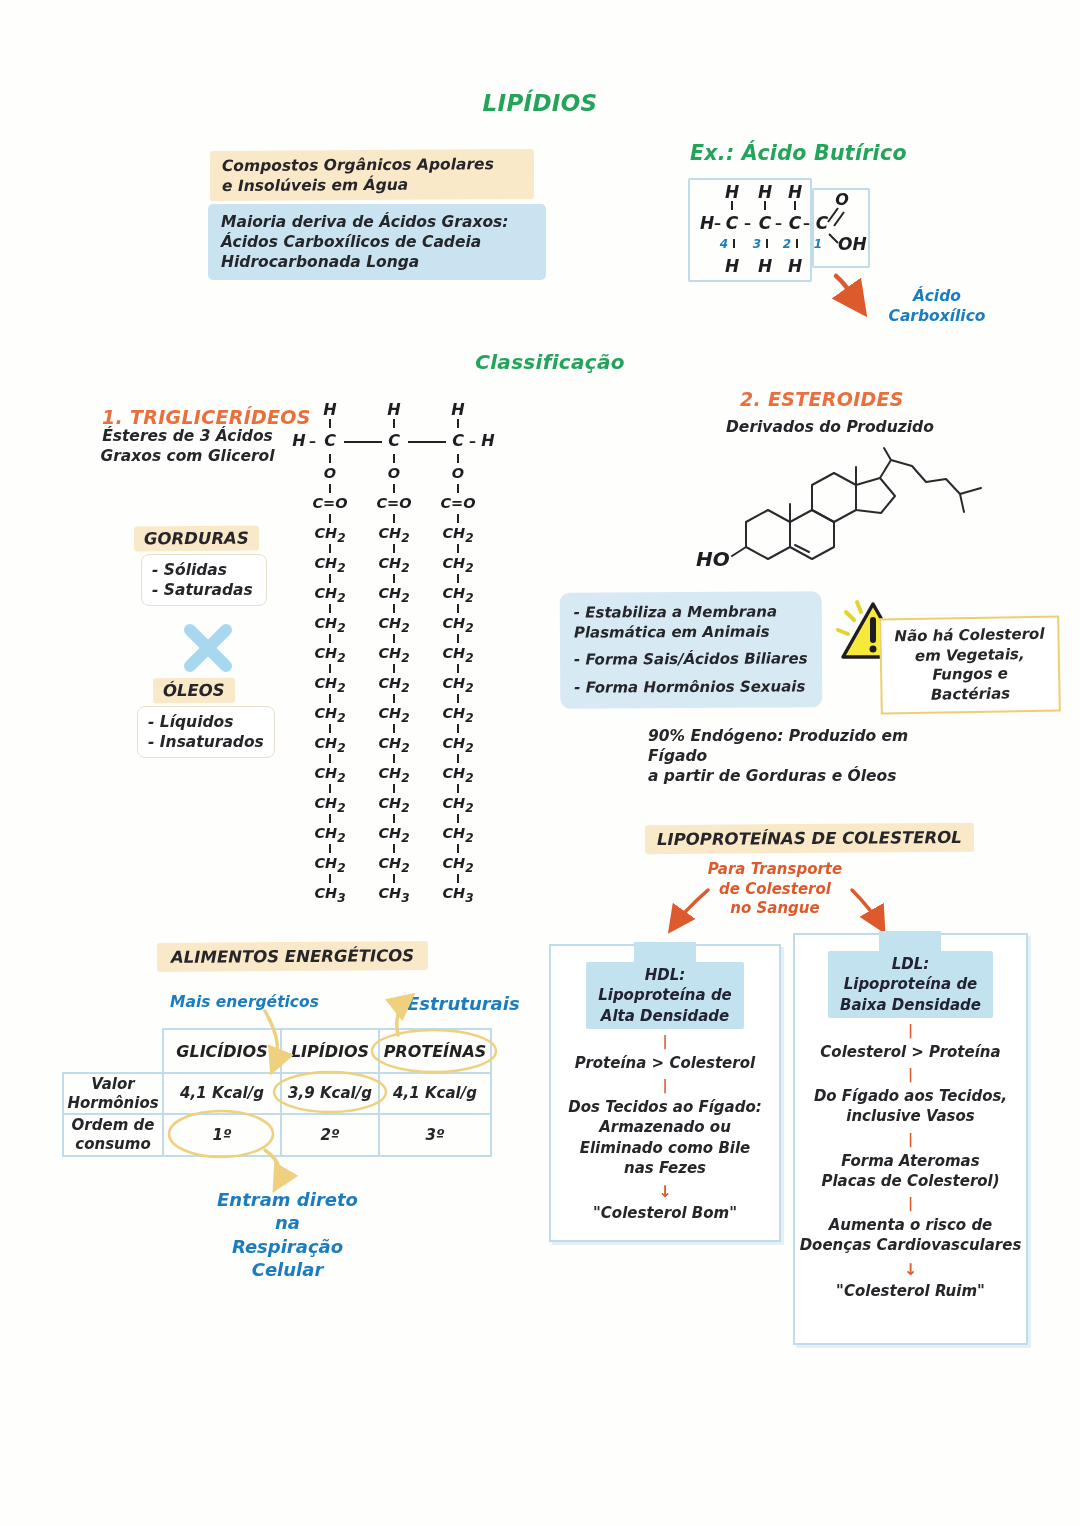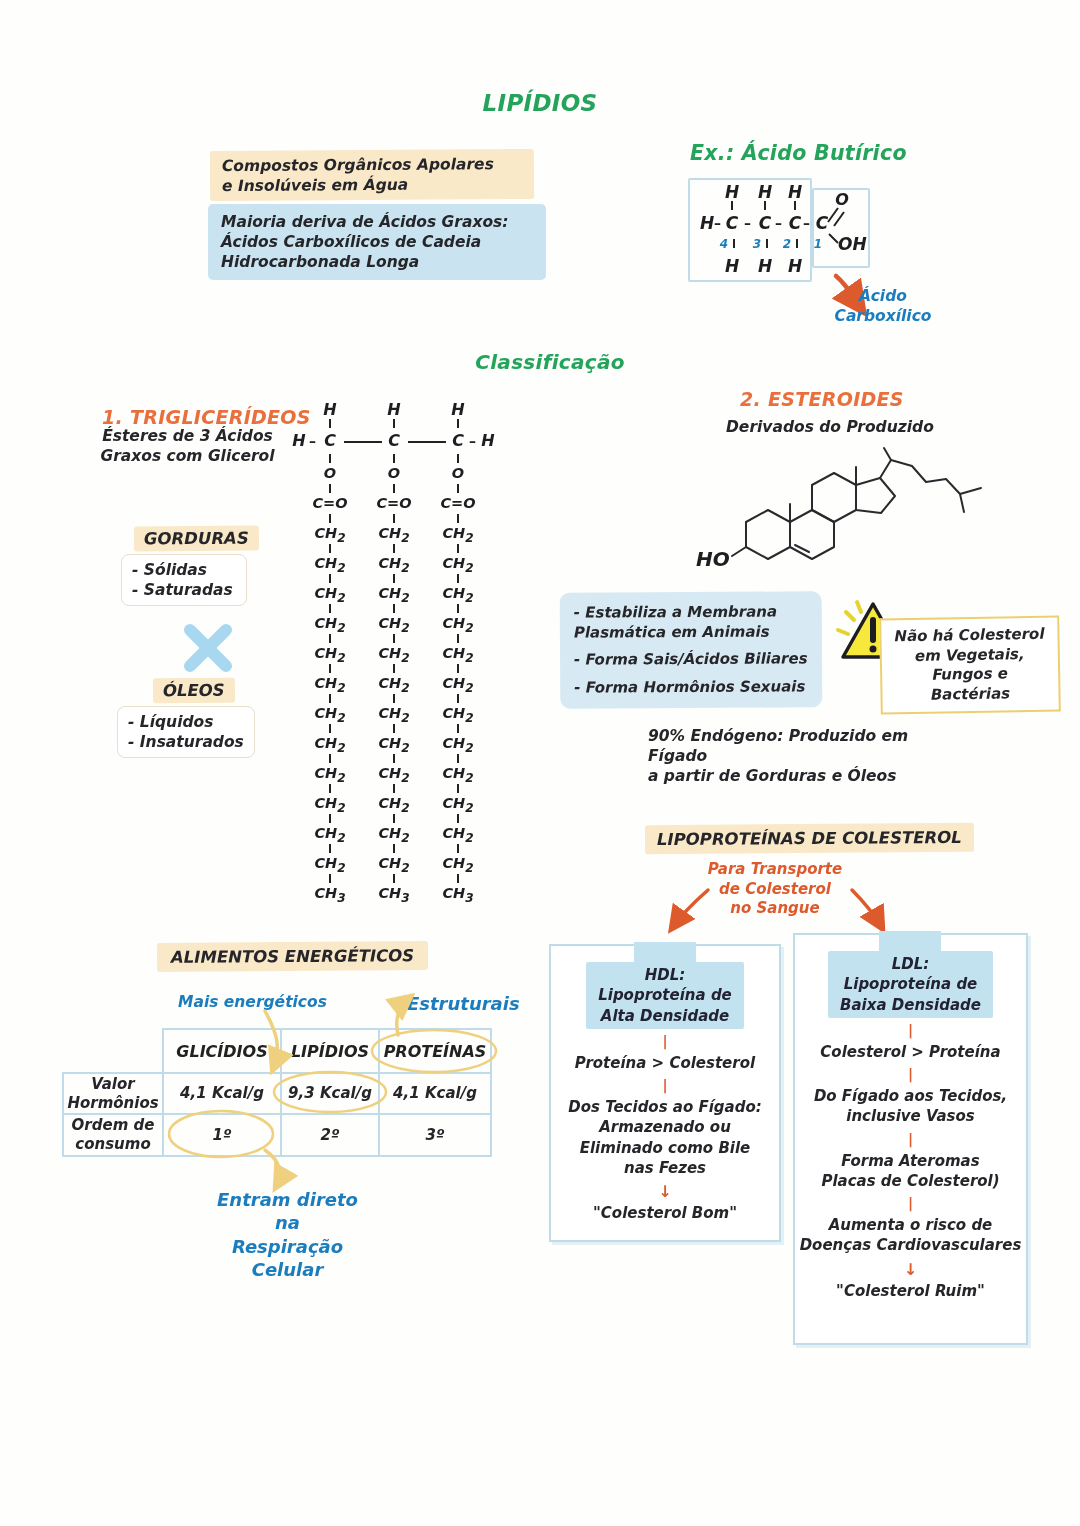--- a/index.html
+++ b/index.html
@@ -11,21 +11,21 @@
   .ml { white-space:pre-line; }
   .ctr { text-align:center; }
   .green-h { color:#24a45b; font-weight:800; font-style:italic; letter-spacing:.3px; }
   .orange-h { color:#e9703c; font-weight:800; font-style:italic; letter-spacing:.3px; }
   .blue-t { color:#1b7dbe; }
   .orange-t { color:#dc5a2c; }
 
   .hl-cream { background:#fae9c8; border-radius:3px; display:inline-block; transform:rotate(-.4deg); }
   .hl-blue  { background:#c9e4f0; border-radius:5px; }
 
-  .note-box { background:#ffffff; border:1.5px solid #e7e0cc; border-radius:8px; }
+  .note-box { background:#ffffff; border:1.5px solid #e7e0cc; border-radius:8px;margin-left:20px; }
 
   
   .chem { font-weight:700; font-style:italic; color:#1e1e22; }
   .atom { position:absolute; width:14px; text-align:center; font-size:17px; }
   .atom-s { position:absolute; width:16px; text-align:center; font-size:16px; }
   .num { position:absolute; width:12px; text-align:center; font-size:12px; color:#1b7dbe; font-weight:700; font-style:italic; }
   .bondv { position:absolute; width:2px; background:#222; }
   .hline { position:absolute; height:2px; background:#222; }
   .dash { position:absolute; font-size:14px; font-weight:700; color:#222; }
   .struct-rect { position:absolute; border:2px solid #bfdce8; border-radius:2px; }
@@ -119,21 +119,21 @@
     <svg class="overlay" style="left:0; top:0;" width="280" height="158">
       <line x1="140" y1="46" x2="150" y2="32" stroke="#222" stroke-width="2"></line>
       <line x1="146" y1="50" x2="156" y2="36" stroke="#222" stroke-width="2"></line>
       <line x1="141" y1="58" x2="150" y2="67" stroke="#222" stroke-width="2"></line>
     </svg>
   </div>
 
   <svg class="overlay" style="left:822px; top:272px;" width="70" height="55">
     <path d="M14,4 C26,14 30,24 40,38" fill="none" stroke="#dc5a2c" stroke-width="4.5" stroke-linecap="round" marker-end="url(#ahOr)"></path>
   </svg>
-  <div class="abs ctr hand ml blue-t" style="left:818px; top:286px; width:130px; font-size:15.5px;">Ácido
+  <div class="abs ctr hand ml blue-t" style="left:872px; top:286px; width:130px; font-size:15.5px;">Ácido
 Carboxílico</div>
 
   <div class="abs ctr green-h" style="left:440px; top:350px; width:220px; font-size:20px;">Classificação</div>
 
   <div class="abs orange-h" style="left:102px; top:394px; font-size:19px;margin-top:12px;">1. TRIGLICERÍDEOS</div>
   <div class="abs ctr hand ml" style="left:95px; top:426px; width:185px; font-size:15.5px;">Ésteres de 3 Ácidos
 Graxos com Glicerol</div>
 
   <div class="abs" style="left:287px; top:400px; width:215px; height:510px;">
     <span class="atom-s chem" style="left:35px;  top:0;">H</span>
@@ -345,42 +345,42 @@
       <div class="flow-step">Forma Ateromas
 Placas de Colesterol)</div>
       <div class="flow-sep">|</div>
       <div class="flow-step">Aumenta o risco de
 Doenças Cardiovasculares</div>
       <div class="flow-arrow">↓</div>
       <div class="flow-result">"Colesterol Ruim"</div>
     </div>
 
   <div class="abs hl-cream hand" style="left:157px; top:942px; padding:4px 14px; font-size:16.5px; font-weight:800;">ALIMENTOS ENERGÉTICOS</div>
-  <div class="abs hand blue-t" style="left:170px; top:992px; font-size:15.5px;margin-left:8px;">Mais energéticos</div>
+  <div class="abs hand blue-t" style="left:170px; top:992px; font-size:15.5px;">Mais energéticos</div>
   <div class="abs hand blue-t" style="left:407px; top:992px; font-size:18px;">Estruturais</div>
 
   <table class="energy">
     <colgroup>
         <col style="width:100px">
         <col style="width:118px">
         <col style="width:98px">
         <col style="width:112px">
       </colgroup>
     <tbody>
         <tr style="height:44px">
       <td class="empty"></td>
       <td class="hcell">GLICÍDIOS</td>
       <td class="hcell">LIPÍDIOS</td>
       <td class="hcell">PROTEÍNAS</td>
     </tr>
     <tr style="height:41px">
       <td class="lcell">Valor
 Hormônios</td>
       <td class="vcell">4,1 Kcal/g</td>
-      <td class="vcell">9,3 Kcal/g</td>
+      <td class="vcell">3,9 Kcal/g</td>
       <td class="vcell">4,1 Kcal/g</td>
     </tr>
     <tr style="height:42px">
       <td class="lcell">Ordem de
 consumo</td>
       <td class="vcell">1º</td>
       <td class="vcell">2º</td>
       <td class="vcell">3º</td>
     </tr>
   </tbody>

